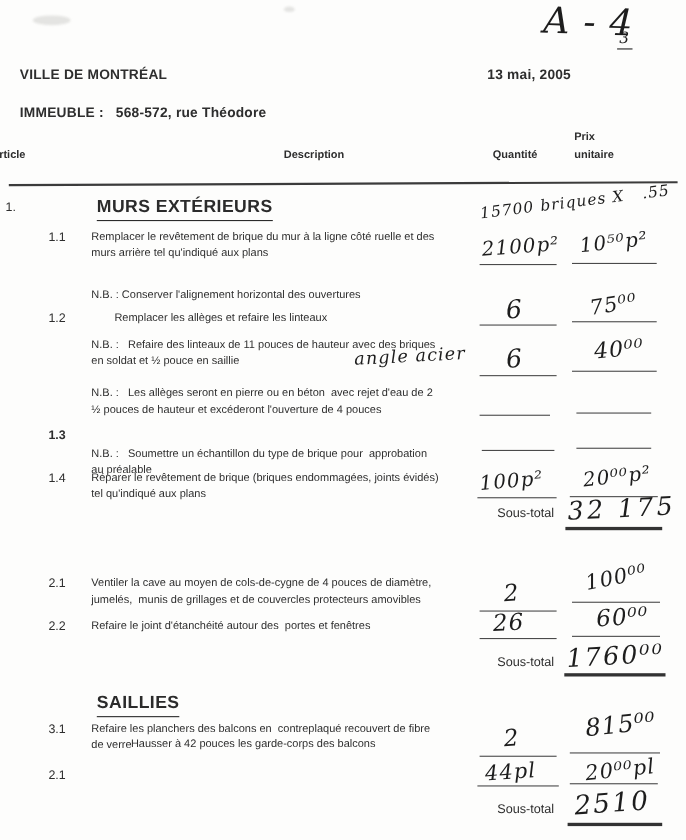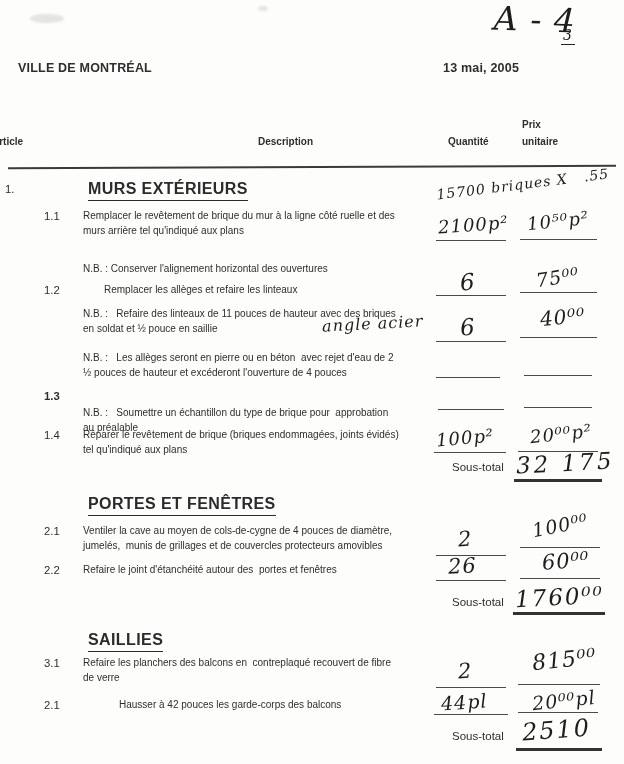--- a/index.html
+++ b/index.html
@@ -30,20 +30,21 @@
 <div class="page">
 
   <div class="artifact" style="left:30px; top:14px; width:34px; height:9px;"></div>
   <div class="artifact" style="left:258px; top:6px; width:10px; height:5px;"></div>
 
   <div class="hw" style="left:494px; top:0px; font-size:33px; transform:rotate(2deg);">A - 4</div>
   <div class="hw" style="left:561px; top:27px; font-size:14px; border-bottom:1.4px solid #222; padding:0 2px 1px 2px;">3</div>
 
   <div class="typed hdr" style="left:18px; top:61px;">VILLE DE MONTRÉAL</div>
   <div class="typed hdr" style="left:443px; top:61px;">13 mai, 2005</div>
+  <div class="typed hdr" style="left:18px; top:95px; white-space:pre;">IMMEUBLE :   568-572, rue Théodore</div>
 
   <div class="typed colhdr" style="left:-8px; top:136px;">Article</div>
   <div class="typed colhdr" style="left:258px; top:136px;">Description</div>
   <div class="typed colhdr" style="left:448px; top:136px;">Quantité</div>
   <div class="typed colhdr" style="left:522px; top:119px;">Prix</div>
   <div class="typed colhdr" style="left:522px; top:136px;">unitaire</div>
 
   <div class="rule" style="left:8px; top:166px; width:608px; height:2px; transform:rotate(-0.25deg);"></div>
 
   <div class="num" style="left:5px; top:183px;">1.</div>
@@ -91,21 +92,20 @@
 tel qu'indiqué aux plans</div>
   <div class="hw" style="left:436px; top:427px; font-size:18px; transform:rotate(-5deg);">100p²</div>
   <div class="hw-line" style="left:434px; top:452px; width:72px;"></div>
   <div class="hw" style="left:530px; top:423px; font-size:18px; transform:rotate(-6deg);">20⁰⁰p²</div>
   <div class="hw-line" style="left:518px; top:451px; width:80px;"></div>
 
   <div class="subtotal" style="left:452px; top:461px;">Sous-total</div>
   <div class="hw" style="left:516px; top:450px; font-size:23px; transform:rotate(-3deg); letter-spacing:3px;">32 175</div>
   <div class="hw-line-heavy" style="left:514px; top:479px; width:88px;"></div>
 
-  <div class="sec-title" style="top:495px;">PORTES ET FENÊTRES</div>
 
   <div class="num" style="left:44px; top:525px;">2.1</div>
   <div class="desc" style="top:524px;">Ventiler la cave au moyen de cols-de-cygne de 4 pouces de diamètre,
 jumelés,  munis de grillages et de couvercles protecteurs amovibles</div>
   <div class="hw" style="left:458px; top:527px; font-size:21px; transform:rotate(-4deg);">2</div>
   <div class="hw-line" style="left:436px; top:555px; width:70px;"></div>
   <div class="hw" style="left:532px; top:514px; font-size:19px; transform:rotate(-11deg);">100⁰⁰</div>
   <div class="hw-line" style="left:520px; top:547px; width:80px;"></div>
 
   <div class="num" style="left:44px; top:564px;">2.2</div>
@@ -123,21 +123,21 @@
 
   <div class="num" style="left:44px; top:657px;">3.1</div>
   <div class="desc" style="top:656px;">Refaire les planchers des balcons en  contreplaqué recouvert de fibre
 de verre</div>
   <div class="hw" style="left:458px; top:659px; font-size:21px; transform:rotate(-4deg);">2</div>
   <div class="hw-line" style="left:436px; top:687px; width:70px;"></div>
   <div class="hw" style="left:532px; top:647px; font-size:22px; transform:rotate(-6deg);">815⁰⁰</div>
   <div class="hw-line" style="left:518px; top:684px; width:82px;"></div>
 
   <div class="num" style="left:44px; top:699px;">2.1</div>
-  <div class="desc" style="top:698px;padding-left:36px;">Hausser à 42 pouces les garde-corps des balcons</div>
+  <div class="desc" style="top:670px;padding-left:36px;">Hausser à 42 pouces les garde-corps des balcons</div>
   <div class="hw" style="left:441px; top:691px; font-size:19px; transform:rotate(-4deg);">44pl</div>
   <div class="hw-line" style="left:434px; top:714px; width:74px;"></div>
   <div class="hw" style="left:532px; top:689px; font-size:19px; transform:rotate(-6deg);">20⁰⁰pl</div>
   <div class="hw-line" style="left:518px; top:712px; width:80px;"></div>
 
   <div class="subtotal" style="left:452px; top:730px;">Sous-total</div>
   <div class="hw" style="left:522px; top:716px; font-size:24px; transform:rotate(-4deg); letter-spacing:2px;">2510</div>
   <div class="hw-line-heavy" style="left:516px; top:748px; width:86px;"></div>
 
 </div>

